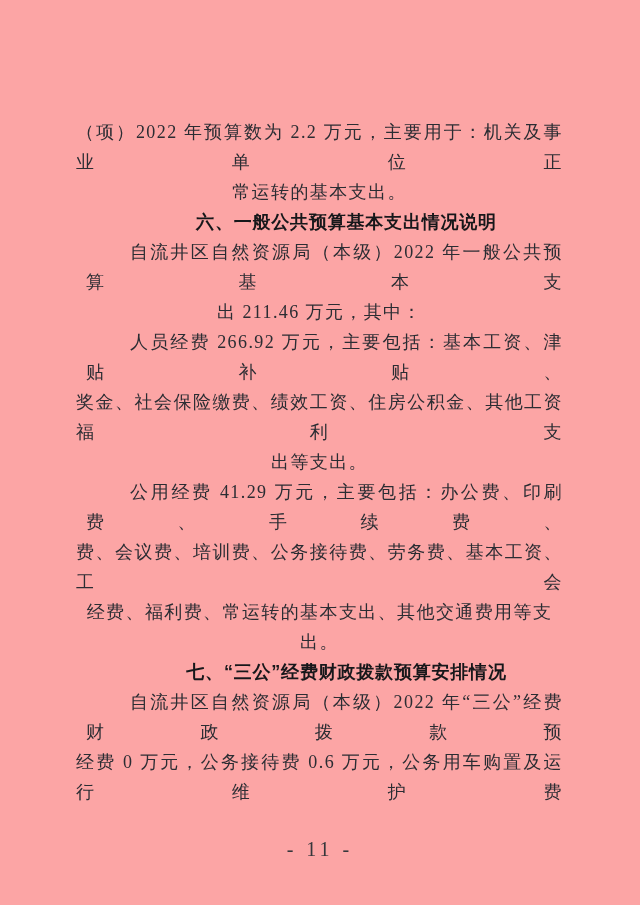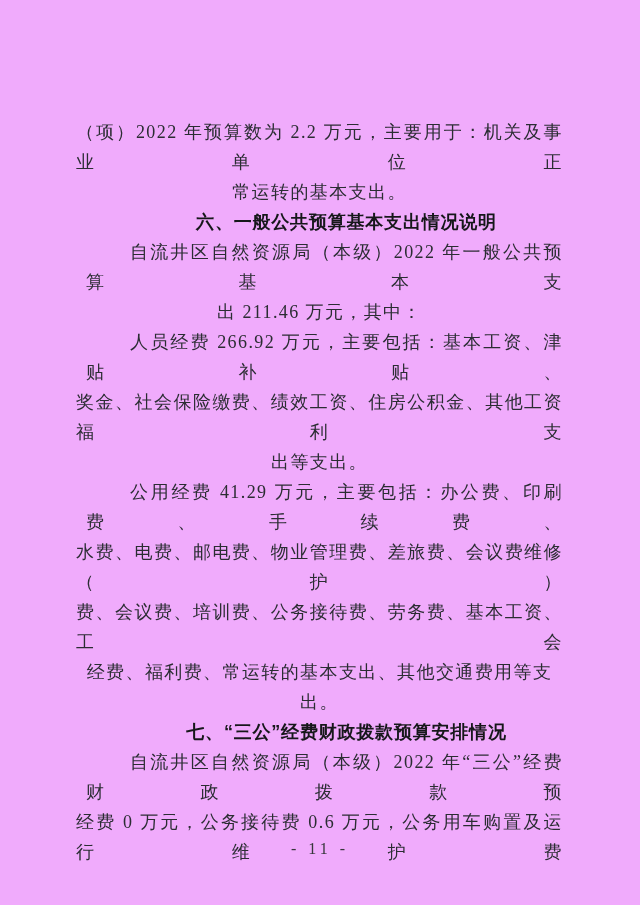--- a/index.html
+++ b/index.html
@@ -11,21 +11,21 @@
     width: 640px;
     height: 905px;
     position: relative;
     overflow: hidden;
     font-family: "Liberation Serif", "DejaVu Serif", serif;
   }
   .page {
     position: absolute;
     left: 0; top: 0;
     width: 640px; height: 905px;
-    background: #f0abfc;
+    background: #fca5a5;
   }
   .content {
     position: absolute;
     left: 76px;
     top: 117px;
     width: 487px;
     color: #2b2d33;
     font-size: 18px;
   }
   .block { margin: 0; padding: 0; }
@@ -48,21 +48,21 @@
     font-weight: 700;
     color: #16171a;
     letter-spacing: 0.8px;
   }
   .footer {
     position: absolute;
     left: 0;
     top: 838px;
     width: 640px;
     text-align: center;
-    font-size: 16px;
+    font-size: 20px;
     line-height: 22px;
     color: #36373b;
     letter-spacing: 4px;
     font-family: "Liberation Serif", "DejaVu Serif", serif;
   }
 </style>
 </head>
 <body>
 
 <div class="page">
@@ -78,21 +78,20 @@
         <div class="line j indent">自流井区自然资源局（本级）2022 年一般公共预算基本支</div>
         <div class="line">出 211.46 万元，其中：</div>
       </div>
       <div class="block paragraph">
         <div class="line j indent">人员经费 266.92 万元，主要包括：基本工资、津贴补贴、</div>
         <div class="line j">奖金、社会保险缴费、绩效工资、住房公积金、其他工资福利支</div>
         <div class="line">出等支出。</div>
       </div>
       <div class="block paragraph">
         <div class="line j indent">公用经费 41.29 万元，主要包括：办公费、印刷费、手续费、</div>
-        <div class="line j">水费、电费、邮电费、物业管理费、差旅费、会议费维修（护）</div>
         <div class="line j">费、会议费、培训费、公务接待费、劳务费、基本工资、工会</div>
         <div class="line">经费、福利费、常运转的基本支出、其他交通费用等支出。</div>
       </div>
       <div class="block heading">
         <div class="line indent">七、“三公”经费财政拨款预算安排情况</div>
       </div>
       <div class="block paragraph">
         <div class="line j indent">自流井区自然资源局（本级）2022 年“三公”经费财政拨款预</div>
         <div class="line j">经费 0 万元，公务接待费 0.6 万元，公务用车购置及运行维护费</div>
       </div>

